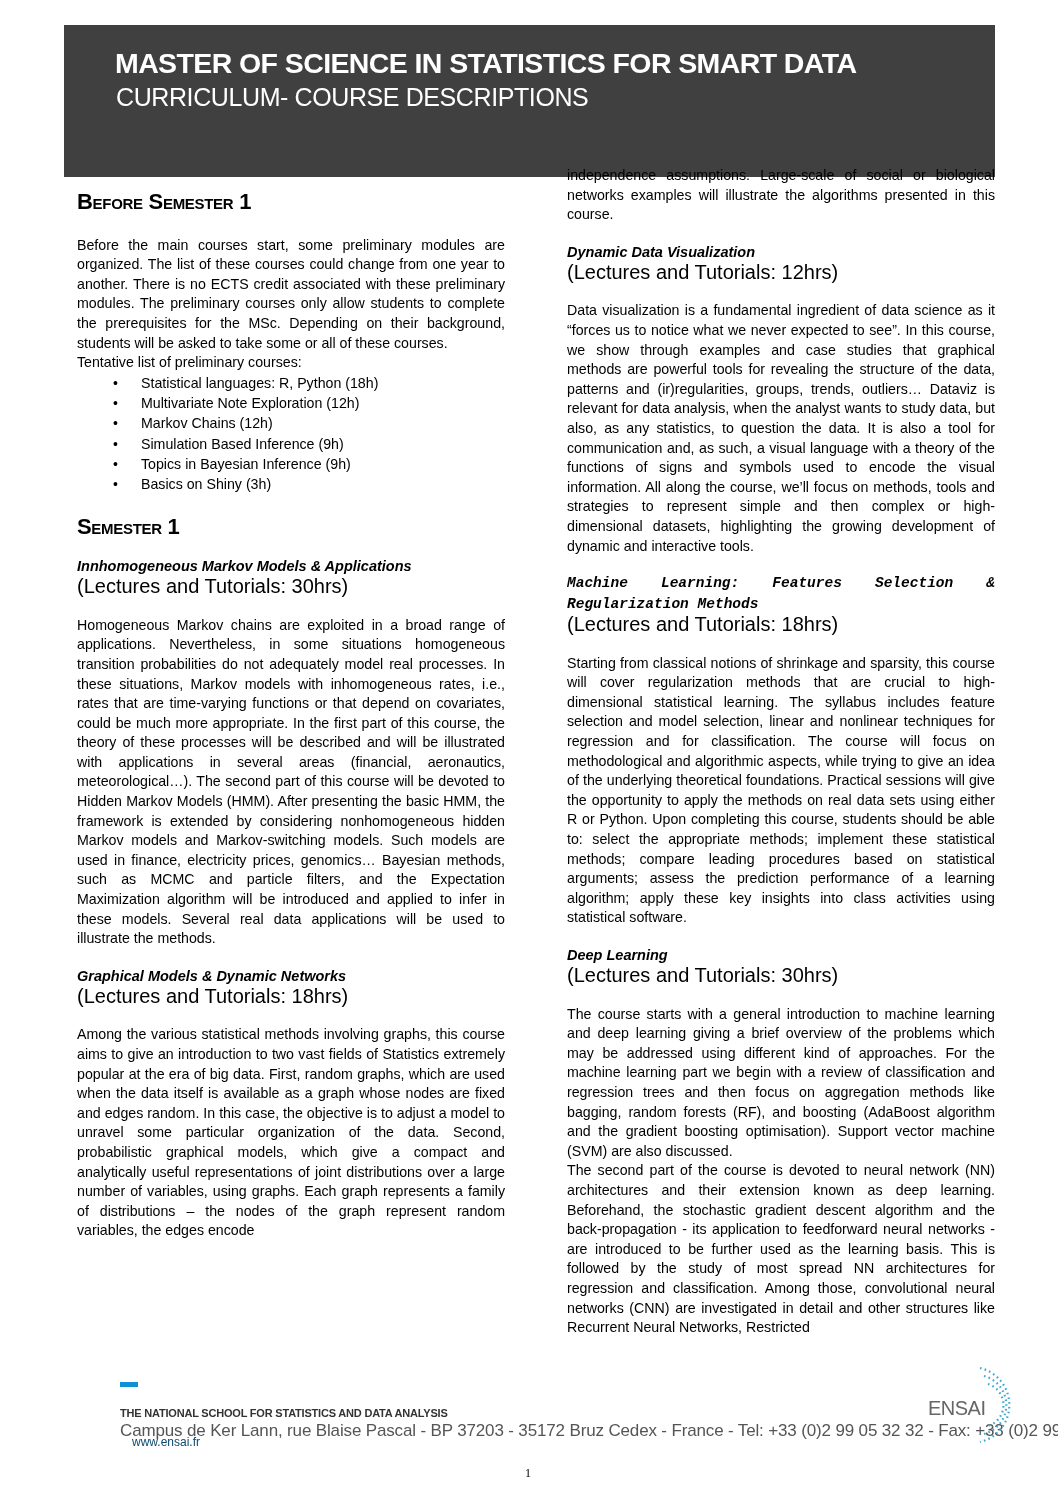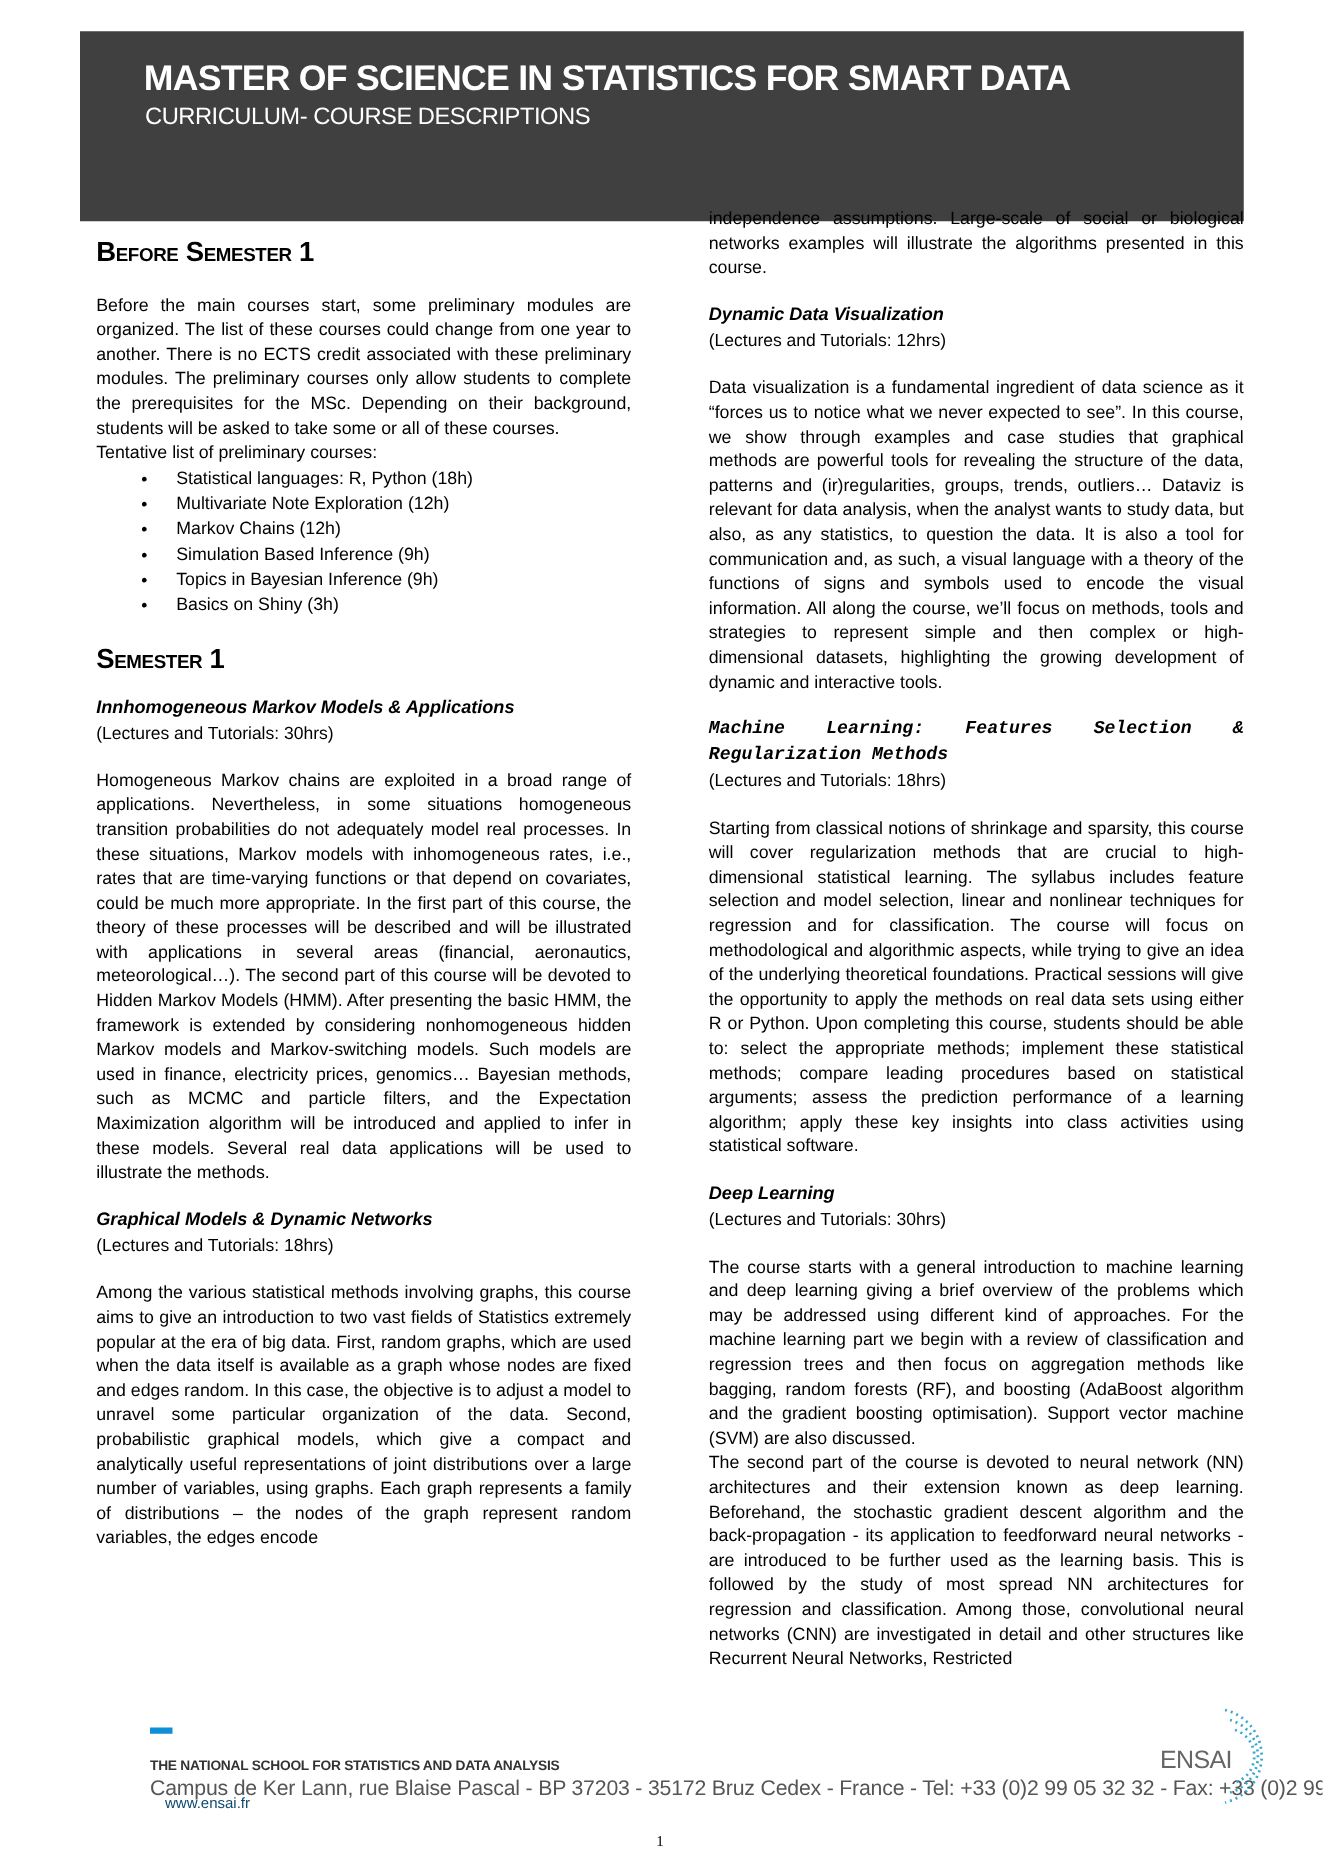--- a/index.html
+++ b/index.html
@@ -2,30 +2,30 @@
 <html><head>
 <meta charset="utf-8">
 <style>
   html, body { margin: 0; padding: 0; background: #ffffff; }
   body { width: 1058px; height: 1497px; position: relative; overflow: hidden;
          font-family: "Liberation Sans", sans-serif; color: #000; }
   .header { position: absolute; left: 64px; top: 25px; width: 931px; height: 152px;
             background: #404040; }
   .header-title { position: absolute; left: 51px; top: 22px; color: #fff; font-weight: bold;
                   font-size: 28.5px; letter-spacing: -0.6px; white-space: nowrap; }
-  .header-sub { position: absolute; left: 52px; top: 58px; color: #fff; font-size: 19px;
+  .header-sub { position: absolute; left: 52px; top: 58px; color: #fff; font-size: 25px;
                 letter-spacing: -0.4px; white-space: nowrap; font-weight: normal; }
   .col { position: absolute; top: 166px; width: 428px; font-size: 14.2px; line-height: 19.6px; }
   .col.left { left: 77px; }
   .col.right { left: 567px; }
   p { margin: 0; text-align: justify; }
   .note { color: #8a8a8a; font-style: italic; font-size: 14.2px; margin-top: 2px; }
   h2 { margin: 0; font-size: 22px; font-weight: bold; font-variant: small-caps; letter-spacing: -0.3px; }
   h3 { margin: 0; font-size: 14.5px; font-weight: bold; font-style: italic; line-height: 21px; }
-  .hours { margin: 0; font-size: 14px; line-height: 19.6px; }
+  .hours { margin: 0; font-size: 20px; line-height: 19.6px; }
   ul { list-style: none; margin: 0; padding: 0; }
   ul li { position: relative; padding-left: 64px; line-height: 20.3px; font-size: 14.2px; }
   ul li .bullet { position: absolute; left: 36px; top: 0; font-size: 14px; }
   .footer-bar { position: absolute; left: 120px; top: 1382px; width: 18px; height: 5px; background: #0f8fd6; }
   .footer-org { position: absolute; left: 120px; top: 1407px; font-size: 11px; font-weight: bold; color: #333; letter-spacing: -0.2px; }
   .footer-addr { position: absolute; left: 120px; top: 1421px; font-size: 17px; color: #555; letter-spacing: -0.15px; white-space: nowrap; }
   .footer-web { position: absolute; left: 132px; top: 1435px; font-size: 12px; font-weight: normal; color: #0c4a6e; }
   .page-num { position: absolute; left: 525px; top: 1466px; font-size: 12px; font-family: "Liberation Serif", serif; }
   .logo { position: absolute; left: 920px; top: 1360px; width: 115px; height: 90px; }
   .logo-text { position: absolute; left: 8px; top: 37px; font-size: 20px; color: #666; letter-spacing: -0.5px; }

